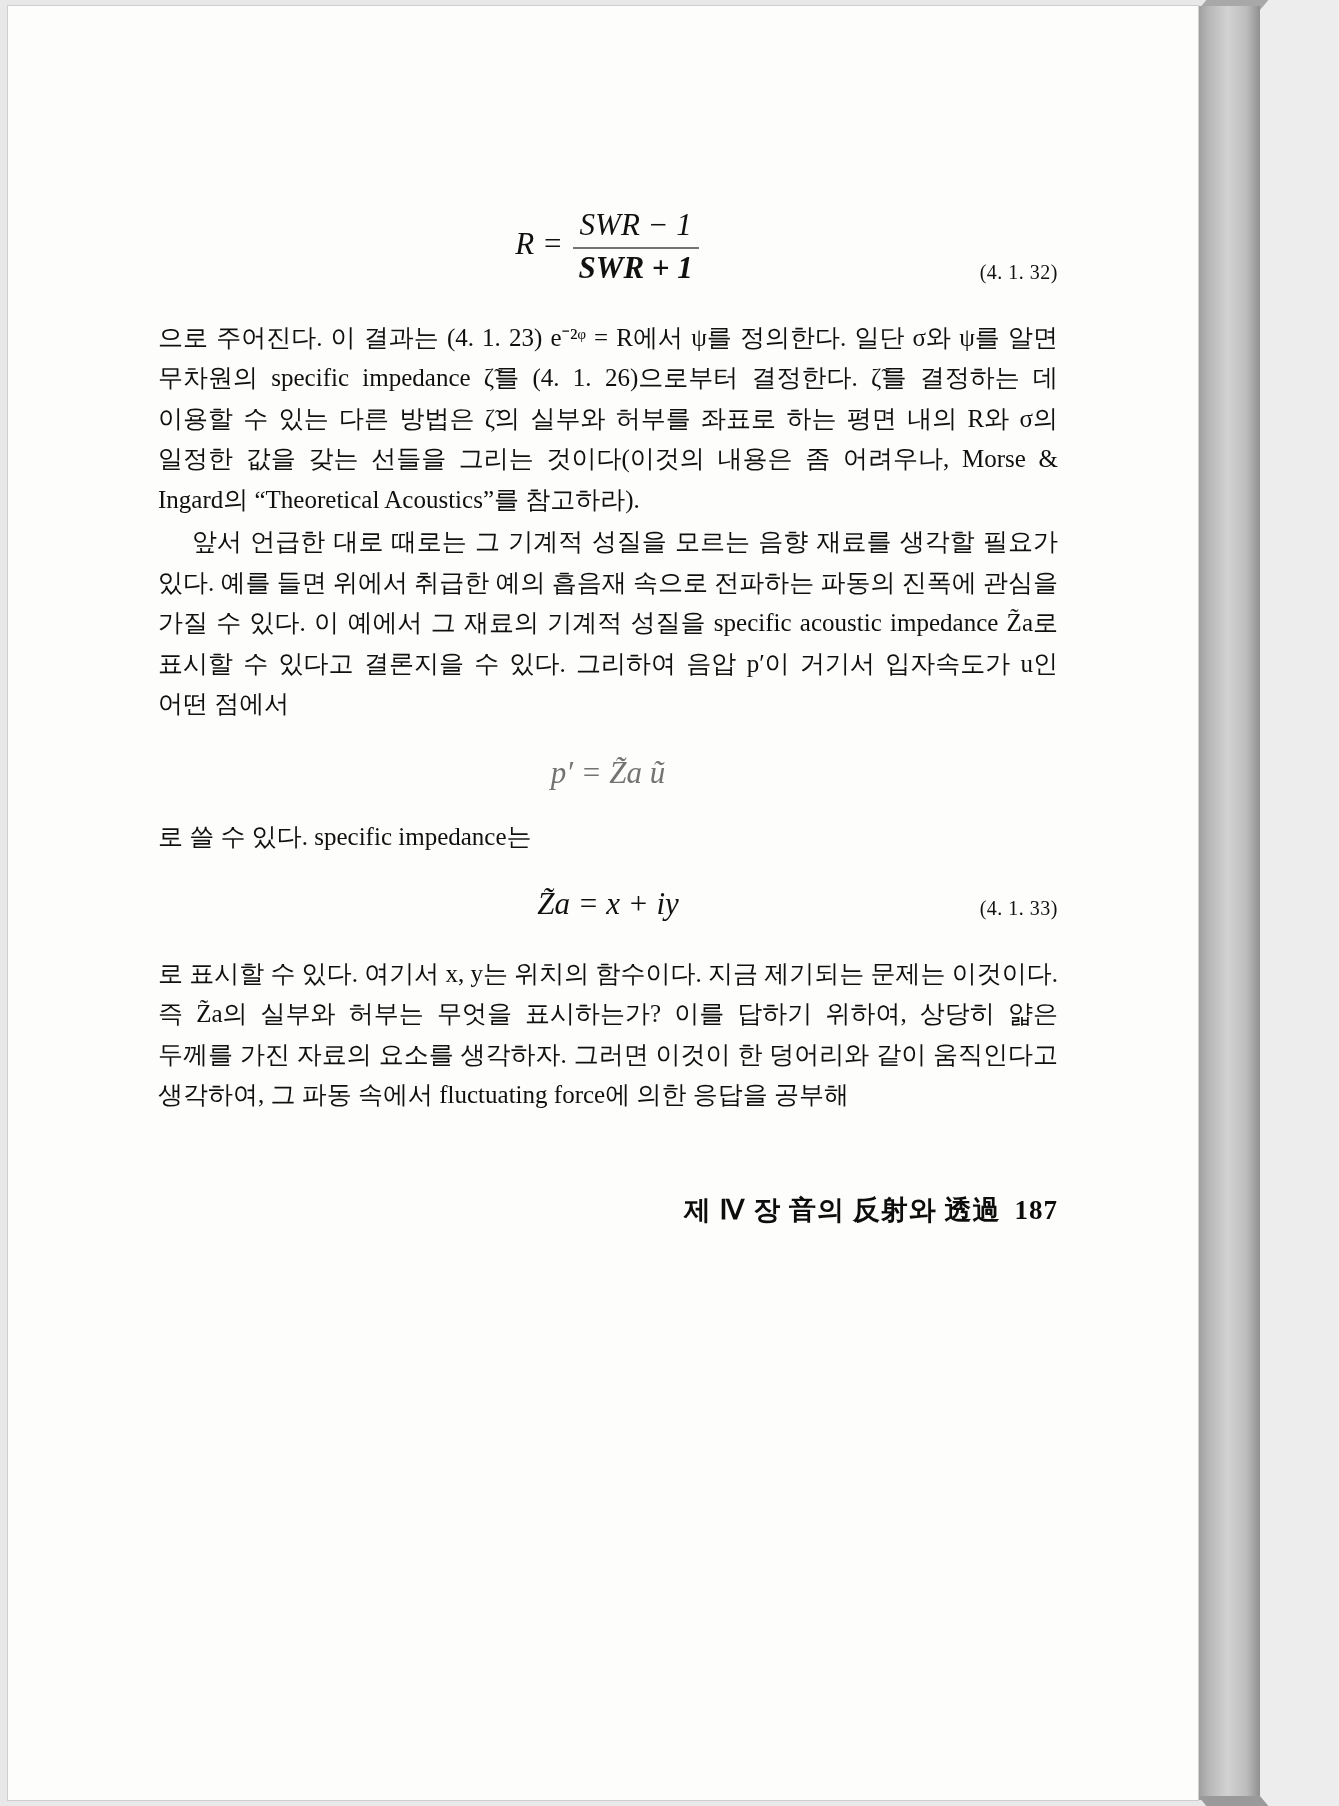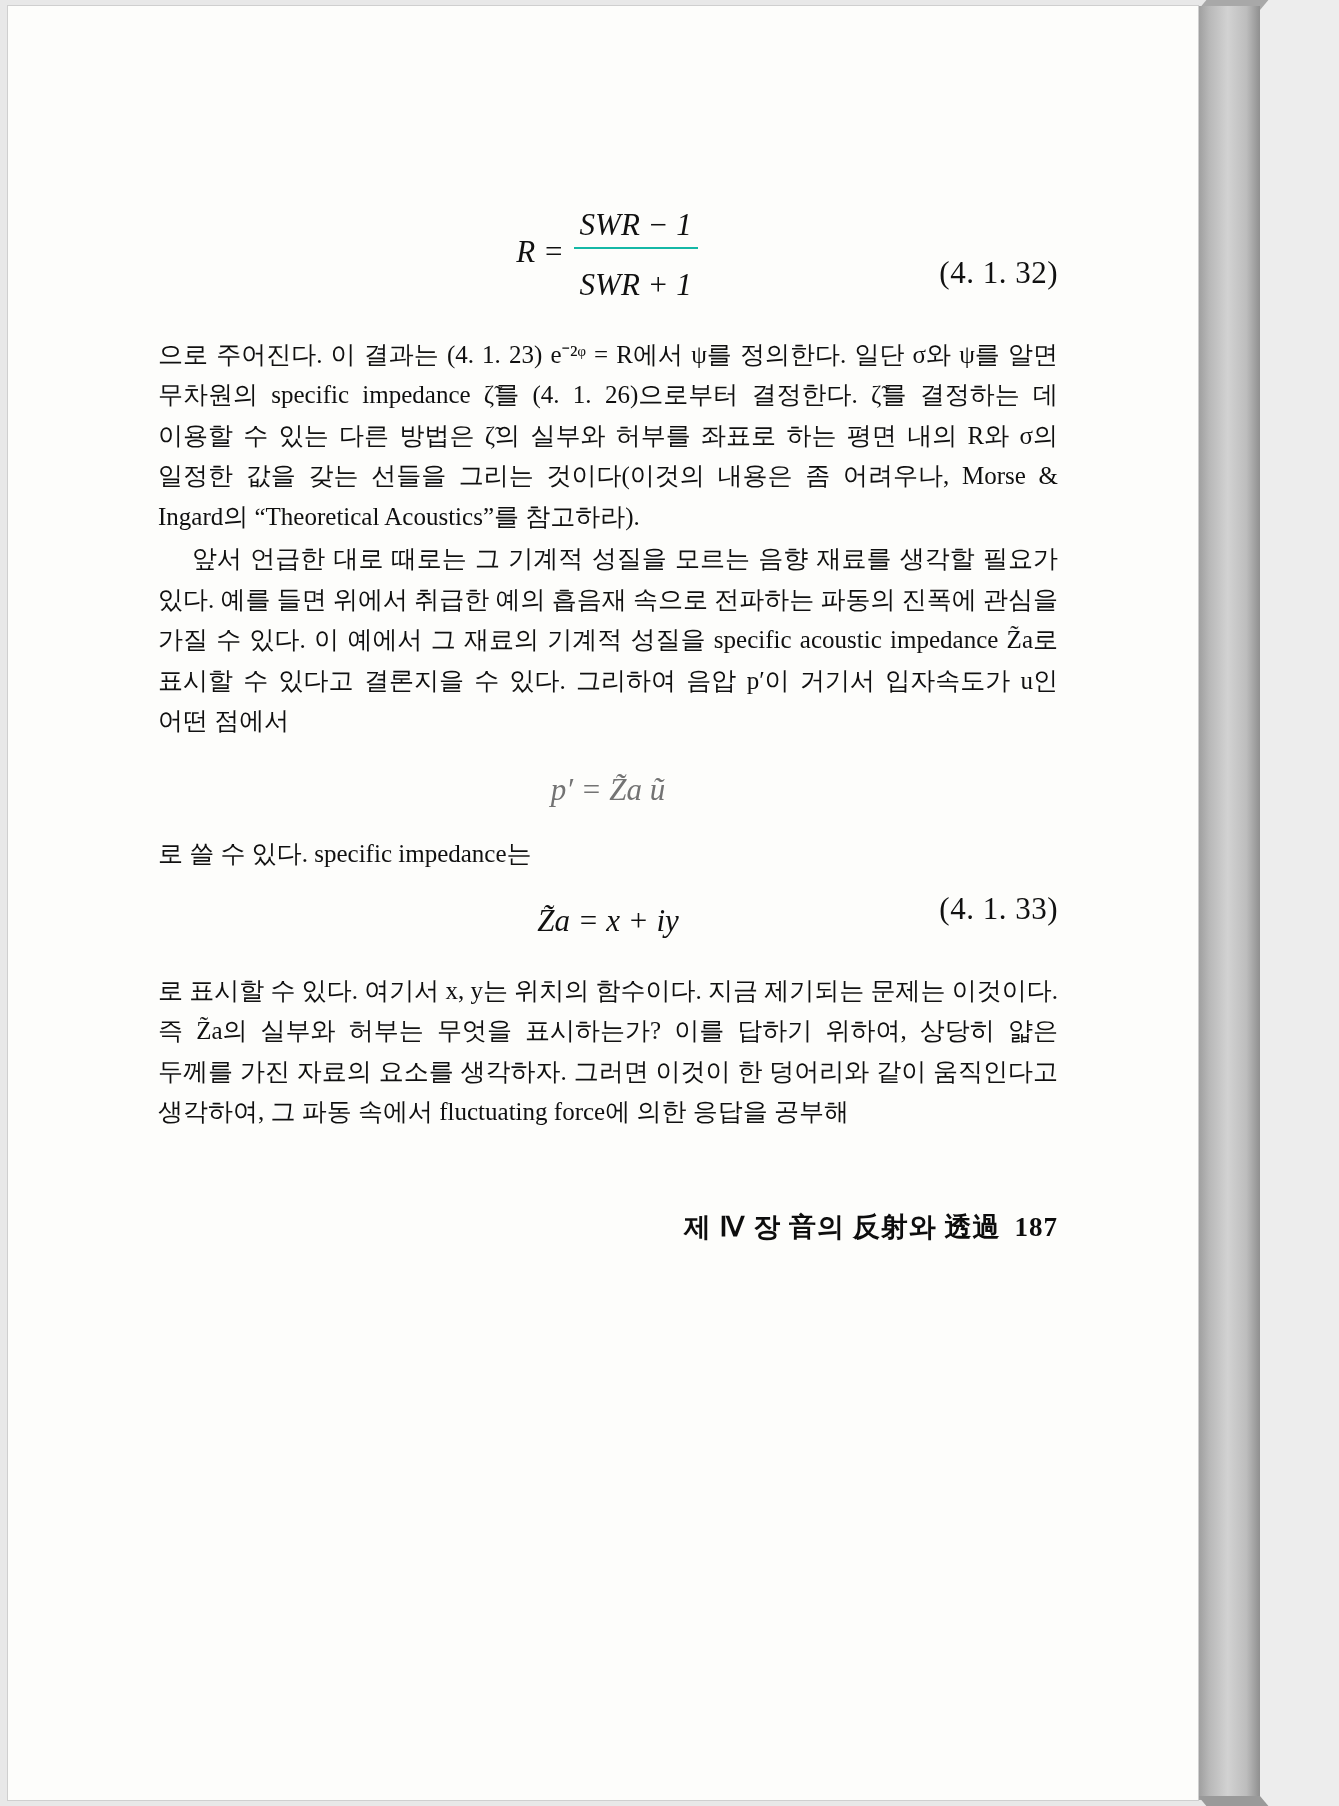--- a/index.html
+++ b/index.html
@@ -88,42 +88,43 @@
     display: inline-block;
     font-family: "Liberation Serif", serif;
     font-style: italic;
     font-size: 31px;
     color: #111;
     line-height: 1.25;
   }
   .eq-num {
     position: absolute;
     right: 0;
-    bottom: 14px;
+    bottom: 4px;
     font-style: normal;
-    font-size: 31px;
+    font-size: 20px;
     letter-spacing: 0.5px;
     color: #111;
     font-family: "Liberation Serif", serif;
   }
 
   .frac {
     display: inline-block;
     vertical-align: middle;
     text-align: center;
     margin: 0 2px;
   }
   .frac .num {
     display: block;
     padding: 0 6px 2px 6px;
-    border-bottom: 2px solid #14b8a6;
+    border-bottom: 2px solid #737373;
   }
   .frac .den {
     display: block;
-    padding: 17px 6px 0 6px;
+    padding: 0 6px 0 6px;
+    font-weight: bold;
   }
 
   p.body {
     margin: 0 0 2px 0;
     font-size: 25px;
     line-height: 1.62;
     color: #101010;
     text-align: justify;
     text-justify: inter-character;
     font-family: Liberation Serif, serif;

